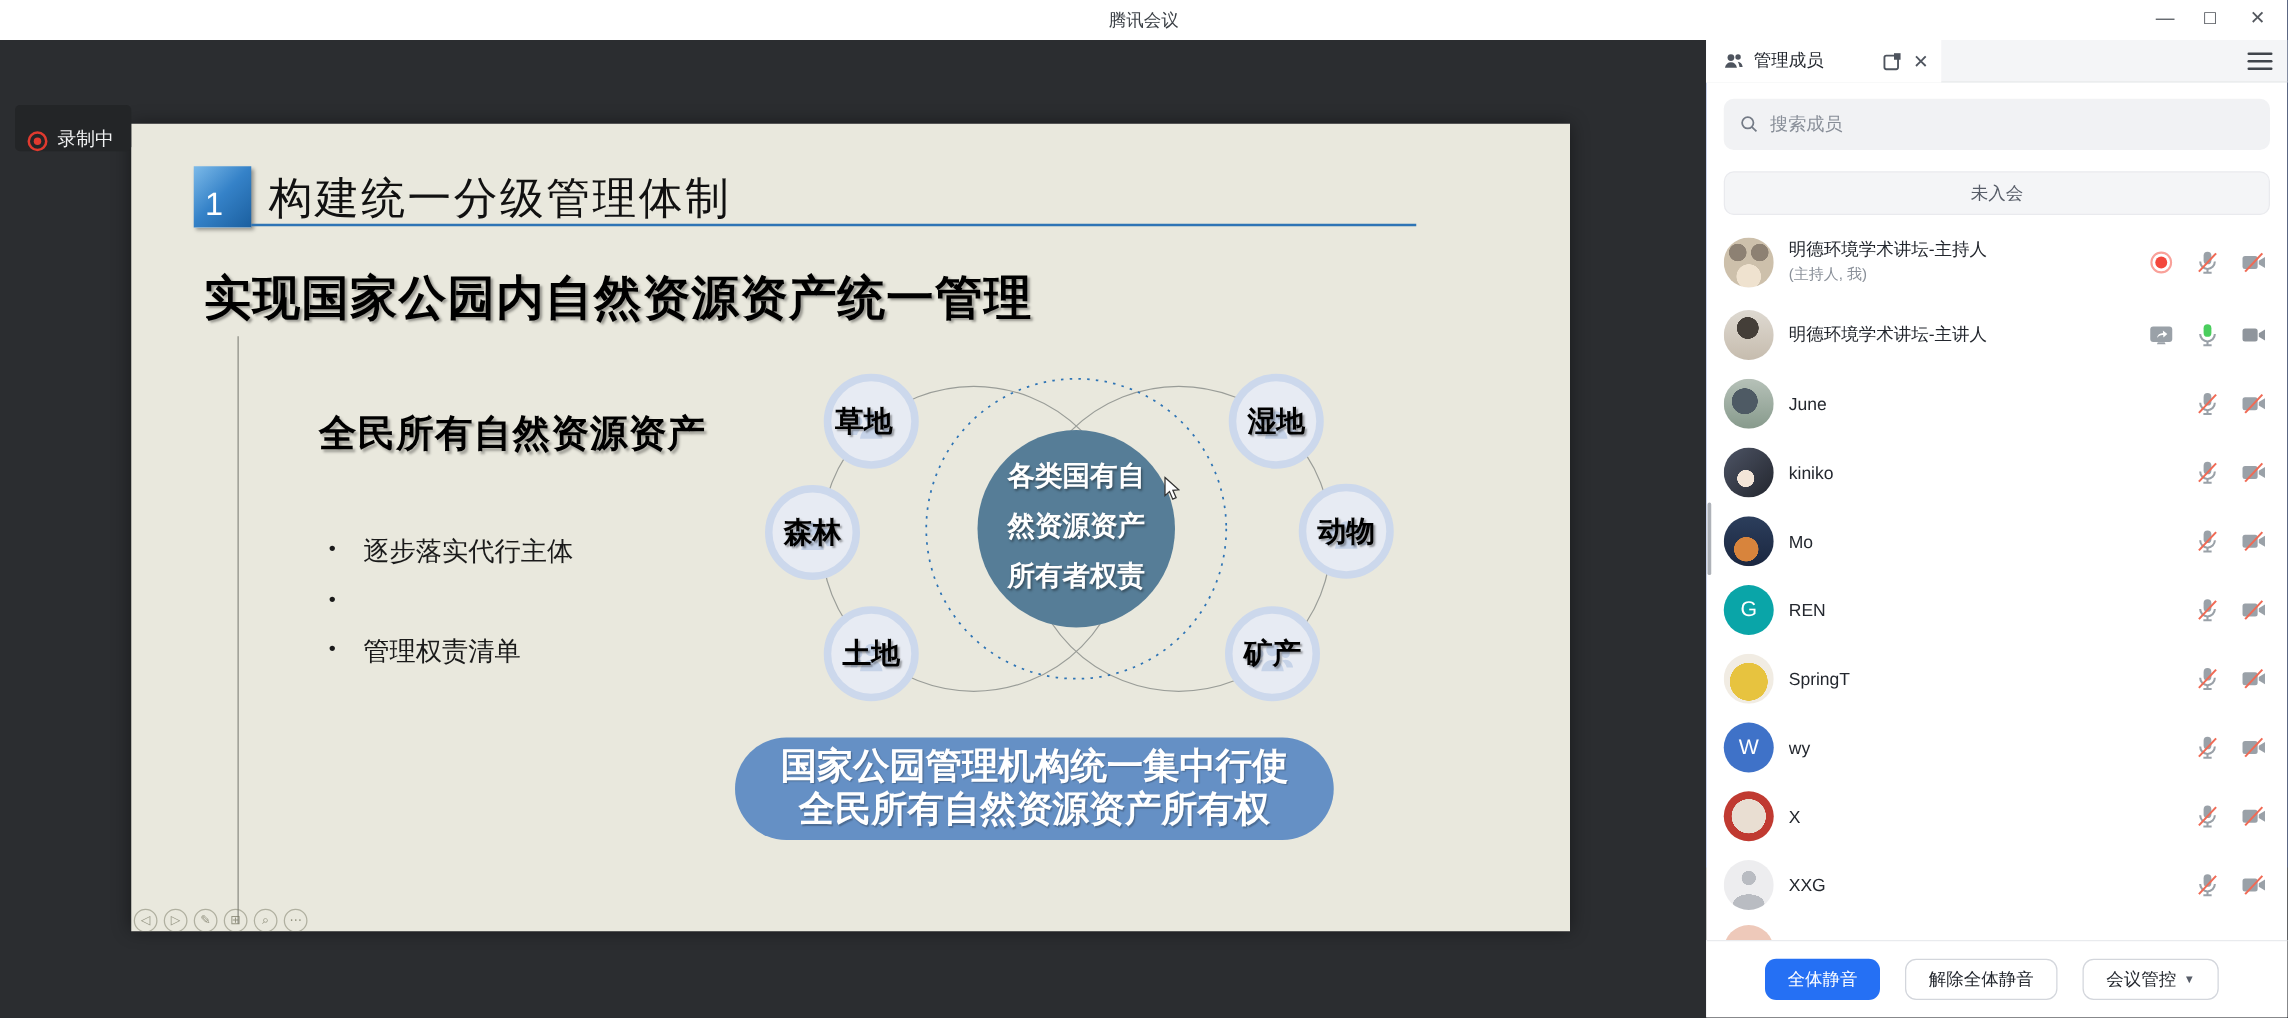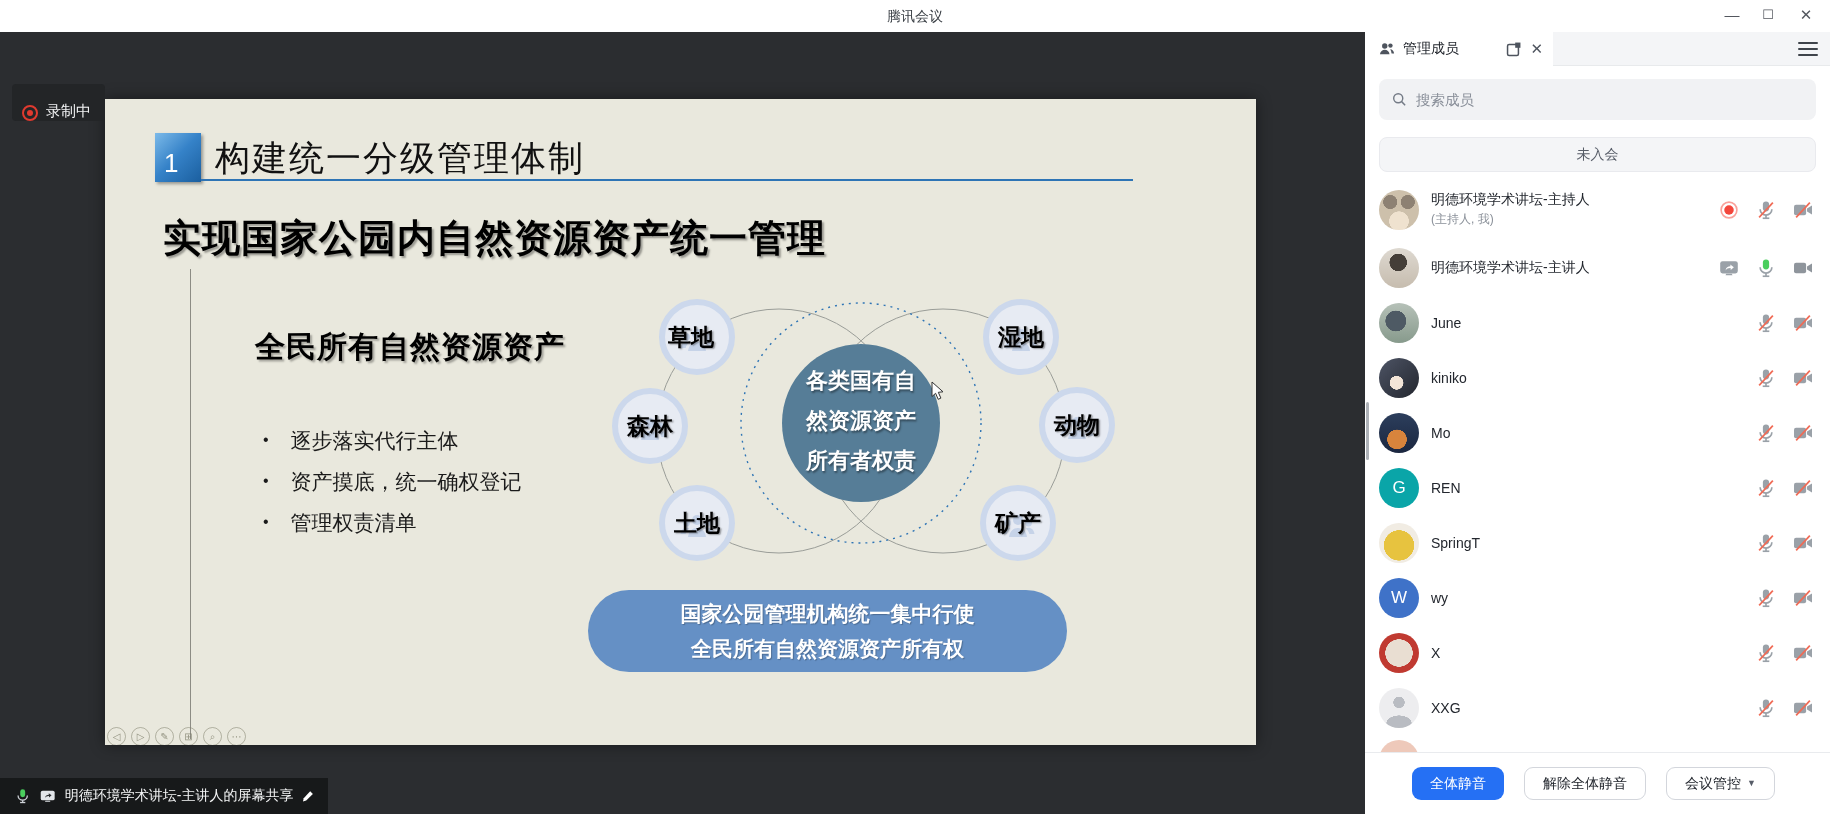--- a/index.html
+++ b/index.html
@@ -46,21 +46,21 @@
   .bullets .b { display:flex; gap:22px; margin-bottom:13px; }
   .bullets .dot { font-size:16px; line-height:26px; }
 
   .diagram-svg { position:absolute; left:0; top:0; width:1151px; height:646px; pointer-events:none; }
   .node-label { position:absolute; transform:translate(-50%,-50%); font-size:23px; font-weight:bold;
                 color:#000; text-shadow:1.5px 1.5px 1.5px rgba(0,0,0,.35); white-space:nowrap; }
   .center-text { position:absolute; left:646px; top:262px; width:220px; text-align:center;
                  font-size:22px; font-weight:bold; color:#fff; line-height:40px;
                  text-shadow:1px 1.5px 2px rgba(0,0,0,.4); }
   .bottom-banner { position:absolute; left:483px; top:491px; width:479px; height:82px; background:#6590c5;
-                   border-radius:41px; color:#fff; font-weight:bold; font-size:21px; text-align:center;
+                   border-radius:41px; color:#fff; font-weight:bold; font-size:29px; text-align:center;
                    line-height:35px; padding-top:6px; text-shadow:1px 1px 1px rgba(0,0,0,.25); }
   .pres-controls { position:absolute; left:2px; top:628px; display:flex; gap:5px; }
   .pres-controls .pc { width:19px; height:19px; border-radius:50%; border:1px solid rgba(130,130,110,.55);
                        color:rgba(120,120,100,.75); font-size:10px; line-height:17px; text-align:center; }
 
   .cursor { position:absolute; left:826px; top:282px; width:14px; height:20px; z-index:6; }
 
   
   .share-banner { position:absolute; left:0; bottom:0; height:36px; width:328px; background:#17191a;
                   display:flex; align-items:center; gap:8px; padding:0 12px 0 14px; z-index:6; }
@@ -217,21 +217,20 @@
       <div class="vline"></div>
 
       <div class="left-title">全民所有自然资源资产</div>
       <div class="bullets">
         <div class="b">
           <span class="dot">•</span>
           <span>逐步落实代行主体</span>
         </div>
         <div class="b">
           <span class="dot">•</span>
-          <span>资产摸底，统一确权登记</span>
         </div>
         <div class="b">
           <span class="dot">•</span>
           <span>管理权责清单</span>
         </div>
       </div>
 
       <svg class="diagram-svg" viewBox="0 0 1151 646">
         <circle cx="674" cy="332" r="122" fill="none" stroke="#9a9d98" stroke-width="1"></circle>
         <circle cx="838" cy="332" r="122" fill="none" stroke="#9a9d98" stroke-width="1"></circle>
@@ -278,39 +277,20 @@
         <div class="pc">⊞</div>
         <div class="pc">⌕</div>
         <div class="pc">⋯</div>
       </div>
 
       <svg class="cursor" viewBox="0 0 14 20">
         <path d="M1 1 L1 15.5 L4.6 12.3 L7.2 18.3 L9.9 17.1 L7.3 11.3 L12 10.8 Z" fill="#ffffff" stroke="#333" stroke-width="1"></path>
       </svg>
     </div>
 
-    <div class="share-banner">
-      <svg width="18" height="18" viewBox="0 0 24 24">
-        <g>
-            <rect x="8.6" y="2.6" width="6.8" height="11" rx="3.4" fill="#4ace5d"></rect>
-        <path d="M5.6 11.2c0 3.6 2.9 6.4 6.4 6.4s6.4-2.8 6.4-6.4" fill="none" stroke="#cfd3d8" stroke-width="1.8"></path>
-        <line x1="12" y1="17.8" x2="12" y2="21" stroke="#cfd3d8" stroke-width="1.8"></line>
-        <line x1="8.4" y1="21" x2="15.6" y2="21" stroke="#cfd3d8" stroke-width="1.8"></line>
-          </g>
-      </svg>
-      <svg width="18" height="18" viewBox="0 0 24 24">
-        <rect x="2.4" y="4.6" width="19.2" height="13.4" rx="2.6" fill="#e2e5e9"></rect>
-        <path d="M8.2 14.6c.5-2.8 2.6-4.3 5.4-4.4l-.2-2.1 3.9 3-3.4 3-.2-2c-2.3-.2-4 .8-5.5 2.5z" fill="#2b2d30"></path>
-        <path d="M9 18.4h6l.8 1.6H8.2z" fill="#e2e5e9"></path>
-      </svg>
-      <span class="txt">明德环境学术讲坛-主讲人的屏幕共享</span>
-      <svg width="15" height="15" viewBox="0 0 24 24">
-        <use href="#sym-pencil"></use>
-      </svg>
-    </div>
   </div>
 
   <div class="panel">
 
     <div class="panel-tabs">
       <div class="panel-tab-active">
         <svg class="tab-ic" viewBox="0 0 24 24" fill="#4e545e">
             <use href="#sym-people"></use>
           </svg>
         <span class="lbl">管理成员</span>

